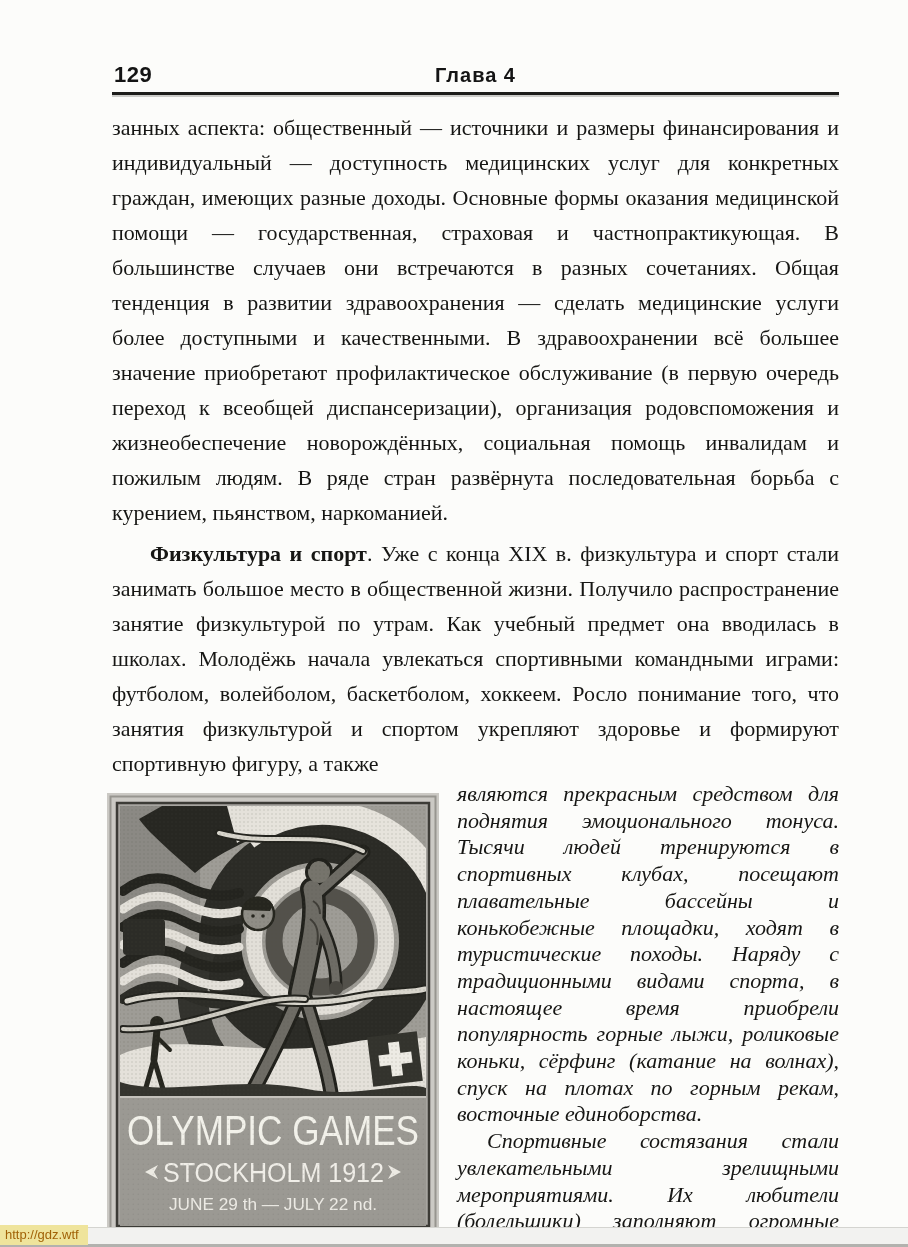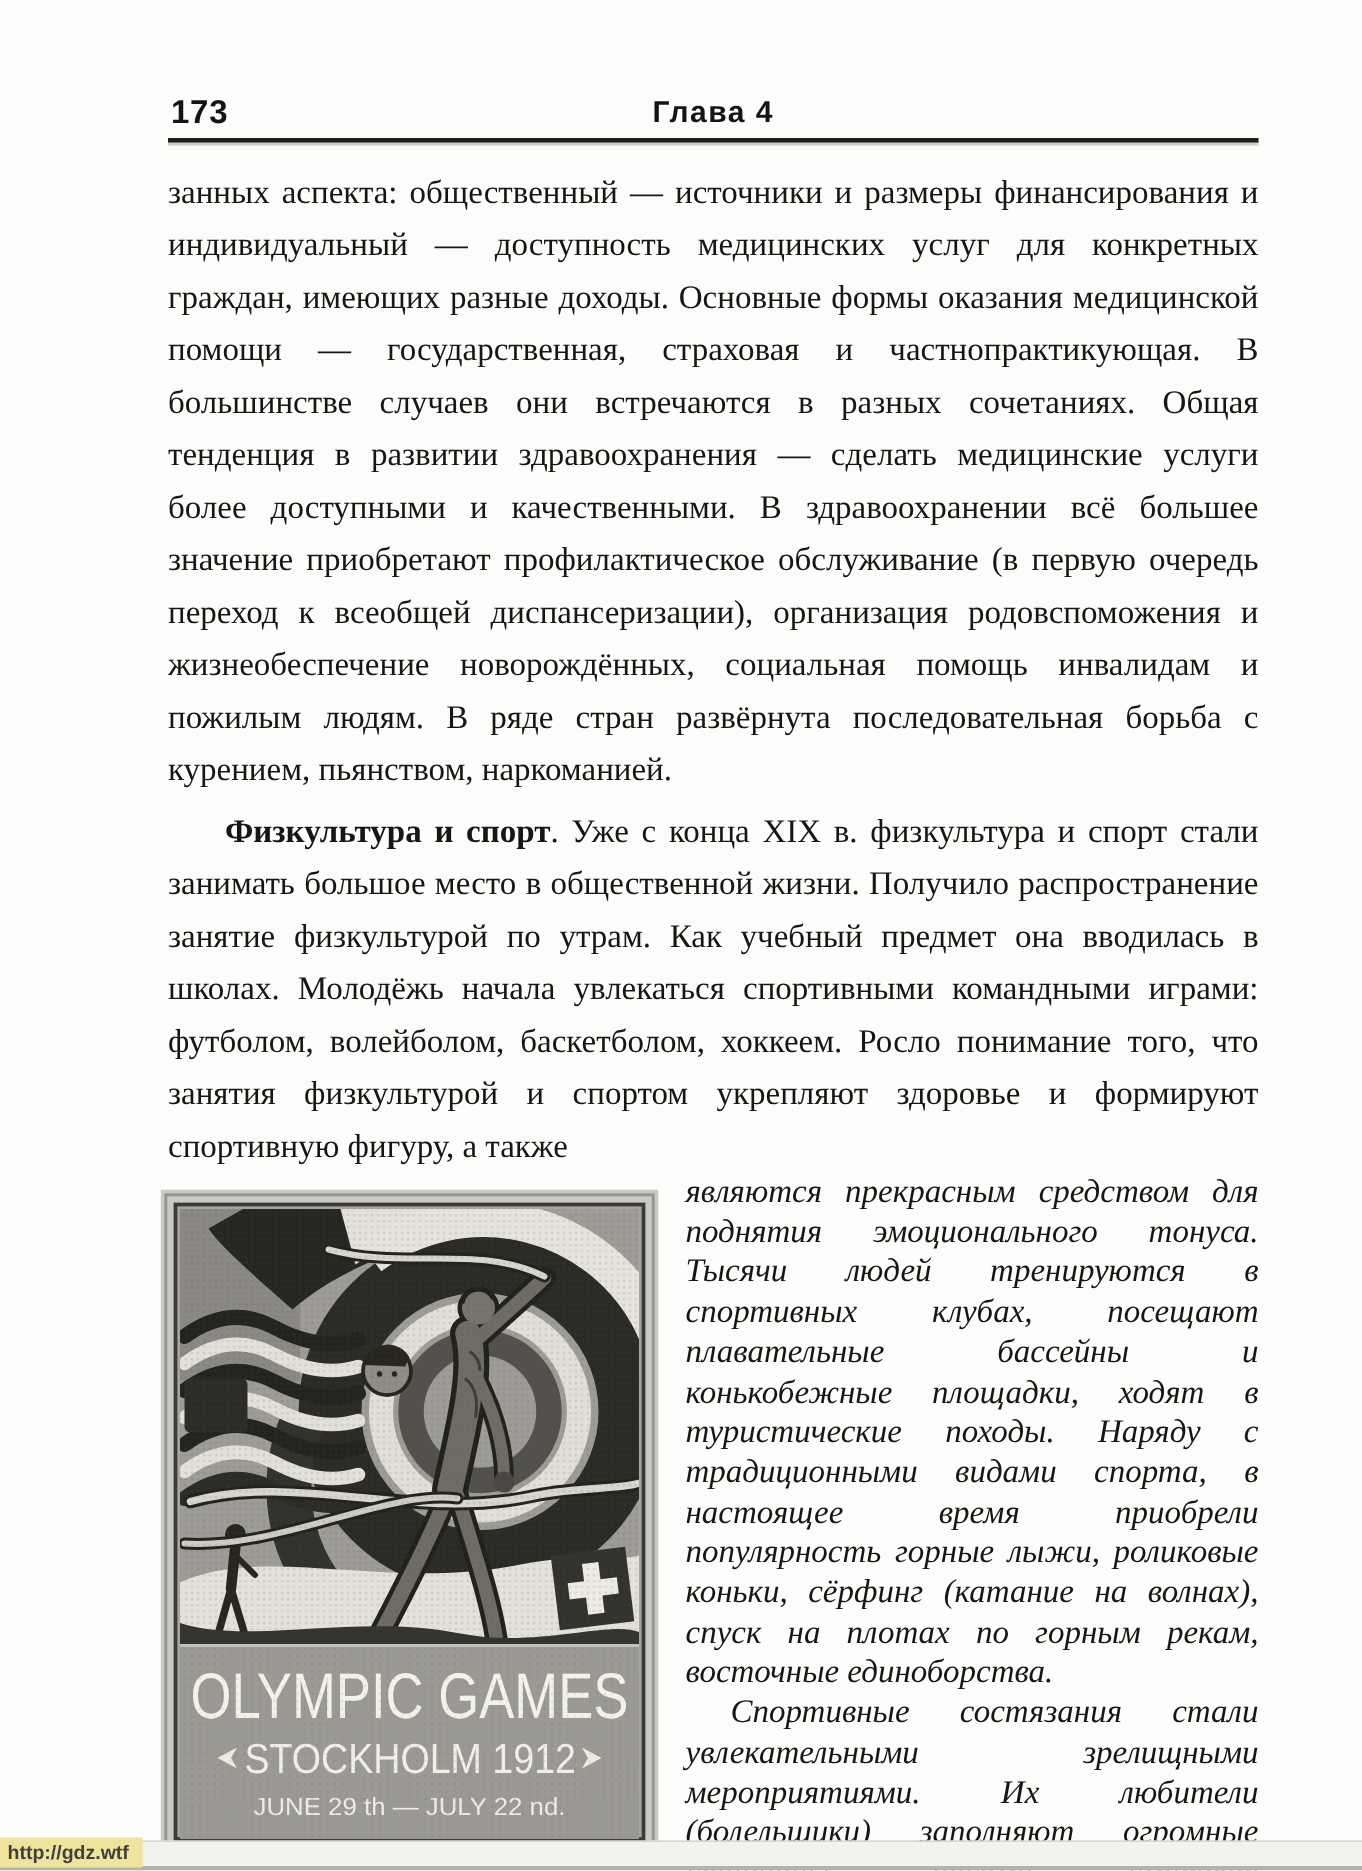--- a/index.html
+++ b/index.html
@@ -34,35 +34,34 @@
   .wrap-col .para.indent3{text-indent:30px;margin-top:0;}
   .page-bottom-edge{
     position:absolute;left:0;right:0;bottom:0;height:19px;
     background:#f2f2f0;border-top:1px solid #d4d4d0;
   }
   .page-bottom-edge::after{
     content:"";position:absolute;left:0;right:0;bottom:0;height:3px;background:#b2b2ae;
   }
   .watermark{
     position:absolute;left:0;bottom:2px;z-index:5;
-    background:#efe49c;color:#404040;
+    background:#efe49c;color:#a16207;
     font-family:"Liberation Sans", sans-serif;font-size:13px;
     padding:2px 9px 3px 5px;
-    font-weight:bold;
   }
 </style>
 </head>
 <body>
 
 <div class="page">
 
   <div class="content">
 
     <div class="header-row">
-      <span class="page-number">173</span>
+      <span class="page-number">129</span>
       <span class="chapter-title">Глава 4</span>
     </div>
     <div class="header-rule"></div>
 
     <p class="para first">занных аспекта: общественный — источники и размеры финансирования и индивидуальный — доступность медицинских услуг для конкретных граждан, имеющих разные доходы. Основные формы оказания медицинской помощи — государственная, страховая и частнопрактикующая. В большинстве случаев они встречаются в разных сочетаниях. Общая тенденция в развитии здравоохранения — сделать медицинские услуги более доступными и качественными. В здравоохранении всё большее значение приобретают профилактическое обслуживание (в первую очередь переход к всеобщей диспансеризации), организация родовспоможения и жизнеобеспечение новорождённых, социальная помощь инвалидам и пожилым людям. В ряде стран развёрнута последовательная борьба с курением, пьянством, наркоманией.</p>
 
     <p class="para indent"><b>Физкультура и спорт</b><span>. Уже с конца XIX в. физкультура и спорт стали занимать большое место в общественной жизни. Получило распространение занятие физкультурой по утрам. Как учебный предмет она вводилась в школах. Молодёжь начала увлекаться спортивными командными играми: футболом, волейболом, баскетболом, хоккеем. Росло понимание того, что занятия физкультурой и спортом укрепляют здоровье и формируют спортивную фигуру, а также</span></p>
 
     <div class="media-row">
 

